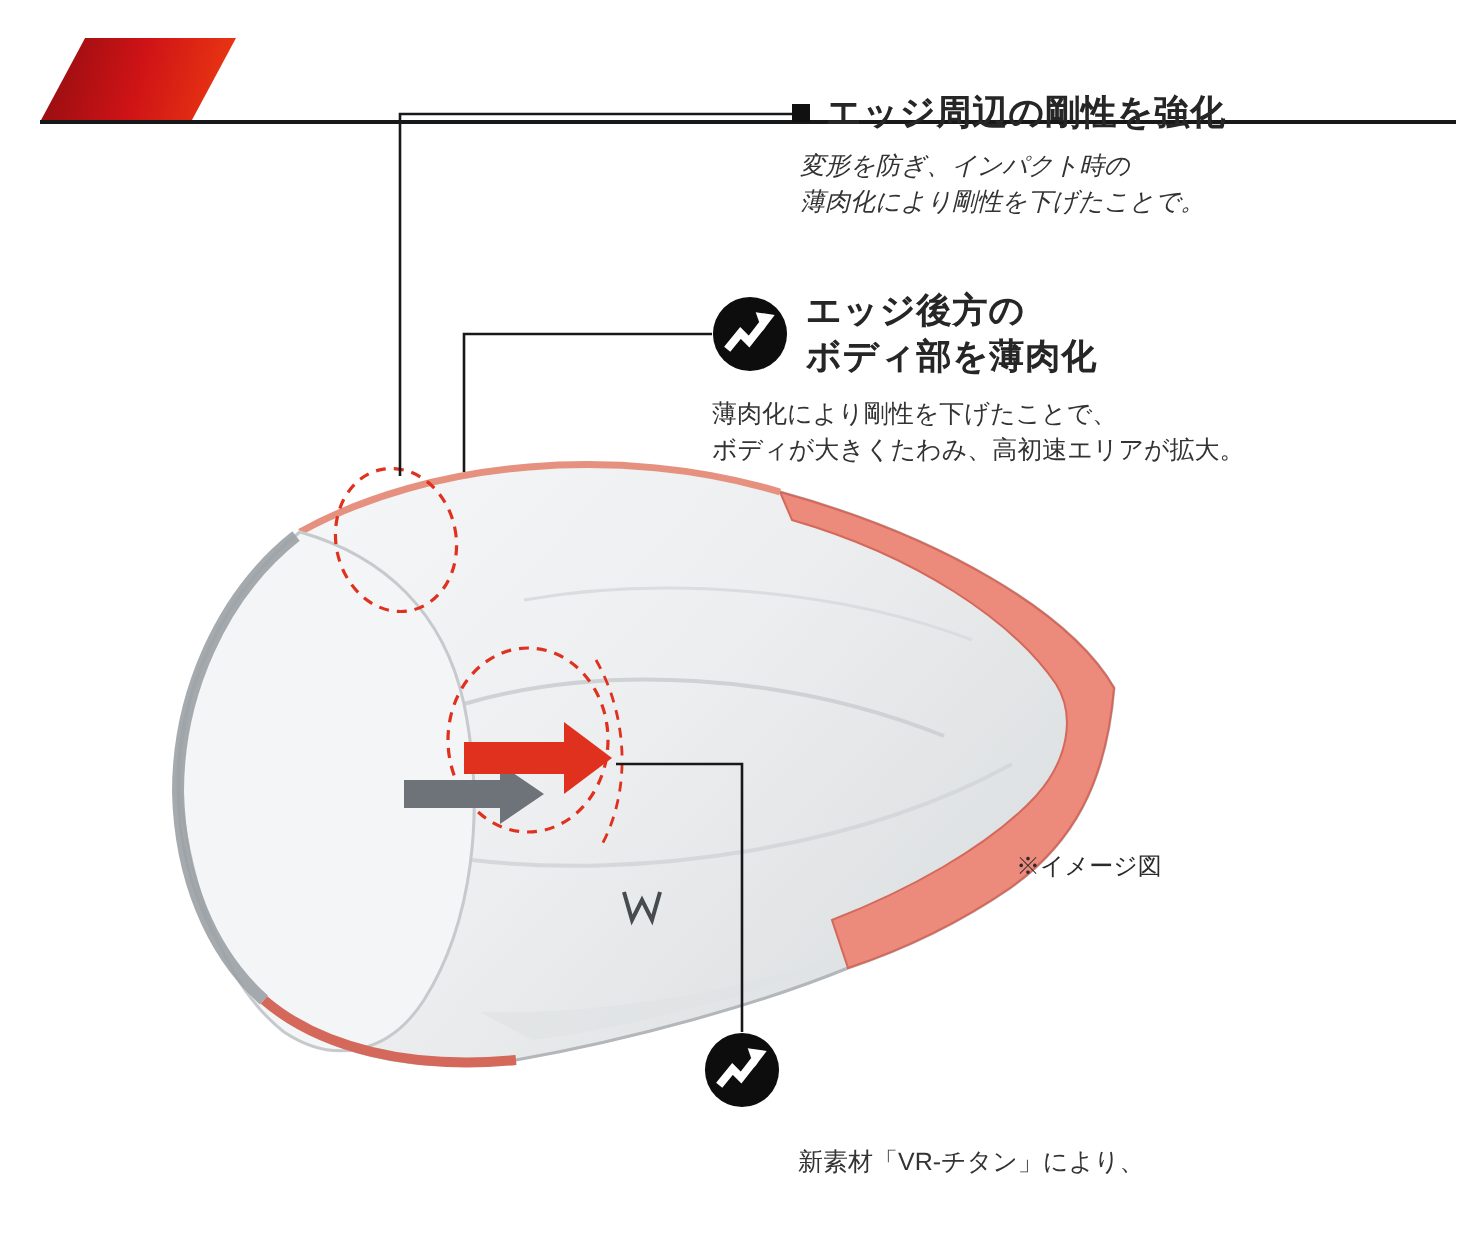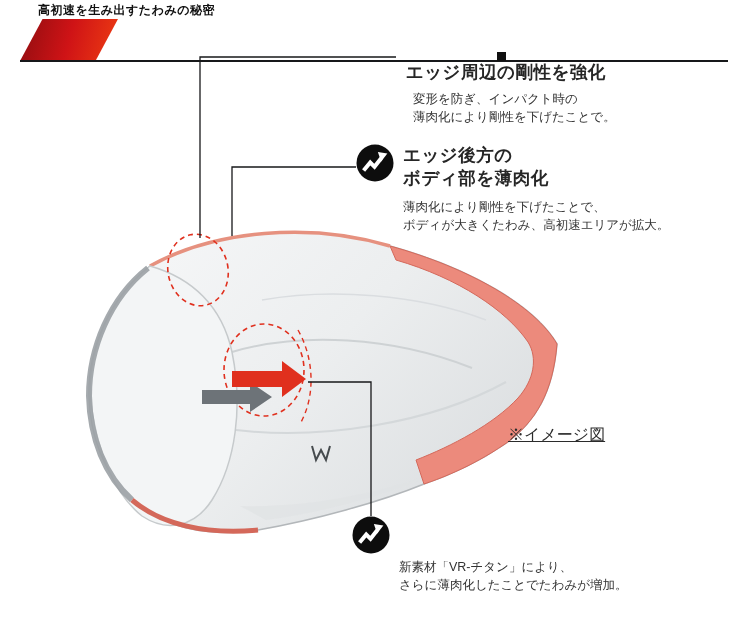--- a/index.html
+++ b/index.html
@@ -14,37 +14,37 @@
     color:#101010;letter-spacing:.5px;white-space:nowrap;
   }
   .ribbon{
     position:absolute;left:20px;top:19px;width:98px;height:42px;
     background:linear-gradient(105deg,#8f0d10 0%,#cf1316 50%,#ee3d12 100%);
     clip-path:polygon(23% 0,100% 0,77% 100%,0 100%);
   }
   .rule{position:absolute;left:20px;top:60px;width:708px;height:2px;background:#17181a;}
 
   .ann{position:absolute;}
-  .trow{display:flex;align-items:center;flex-direction:column;}
-  .iconrow{display:flex;align-items:flex-start;}
+  .trow{display:flex;align-items:flex-start;}
+  .iconrow{display:flex;align-items:center;}
   .bullet{width:9px;height:9px;background:#101010;margin-top:7px;margin-right:8px;flex:none;}
   .ann-title{font-size:17.5px;font-weight:700;color:#262626;letter-spacing:.5px;line-height:23px;margin:0;white-space:nowrap;}
   .ann-desc{margin-top:6px;font-size:12.5px;line-height:18px;color:#333;white-space:nowrap;}
   .ann-icon{width:38px;height:38px;flex:none;margin-right:9px;}
 
   .ann1{left:396px;top:45px;}
-  .ann1 .ann-desc{margin-left:17px;}
+  .ann1 .ann-desc{margin-left:4px;font-style:italic;}
 
   .ann2{left:356px;top:144px;}
-  .ann2 .ann-desc{margin-left:47px;margin-top:8px;}
+  .ann2 .ann-desc{margin-top:8px;}
 
   .ann3{left:352px;top:516px;}
-  .ann3 .ann-desc{margin-left:47px;margin-top:5px;line-height:17.5px;}
+  .ann3 .ann-desc{margin-left:47px;margin-top:19px;line-height:17.5px;}
 
-  .note{position:absolute;left:508px;top:425px;font-size:16px;color:#2b2b2b;white-space:nowrap;text-decoration:underline;}
+  .note{position:absolute;left:508px;top:425px;font-size:12px;color:#2b2b2b;white-space:nowrap;}
 </style>
 </head>
 <body>
 
 <div class="stage">
 
   <svg class="art" width="730" height="629" viewBox="0 0 730 629" aria-hidden="true">
     <defs>
       <linearGradient id="bodyG" x1="0" y1="0" x2="1" y2="0.6">
         <stop offset="0" stop-color="#f7f8f9"></stop>
@@ -75,21 +75,20 @@
       <polygon points="232,371 282,371 282,361 306,379 282,397 282,387 232,387" fill="#e0301e"></polygon>
     </g>
 
     <g stroke="#17181a" stroke-width="1.3" fill="none">
       <path d="M396,57 L200,57 L200,238"></path>
       <path d="M356,167 L232,167 L232,236"></path>
       <path d="M308,382 L371,382 L371,516"></path>
     </g>
   </svg>
 
-  <div class="header-title">高初速を生み出すたわみの秘密</div>
   <div class="ribbon"></div>
   <div class="rule"></div>
 
   <div class="ann ann1">
     <div class="trow">
       <span class="bullet"></span>
       <h2 class="ann-title">エッジ周辺の剛性を強化</h2>
     </div>
     <div class="ann-desc">
       <div>変形を防ぎ、インパクト時の</div>
@@ -124,17 +123,16 @@
       <span class="ann-icon">
         <svg viewBox="0 0 40 40" width="38" height="38">
           <circle cx="20" cy="20" r="19.5" fill="#0d0d0d"></circle>
           <path d="M8,28 L15,19.5 L19.5,24 L26.5,15" stroke="#fff" stroke-width="4.2" fill="none"></path>
           <polygon points="23,8.5 33,10 26.5,18.5" fill="#fff"></polygon>
         </svg>
       </span>
     </div>
     <div class="ann-desc">
       <div>新素材「VR-チタン」により、</div>
-      <div>さらに薄肉化したことでたわみが増加。</div>
     </div>
   </div>
 
 </div>
 
 </body></html>

